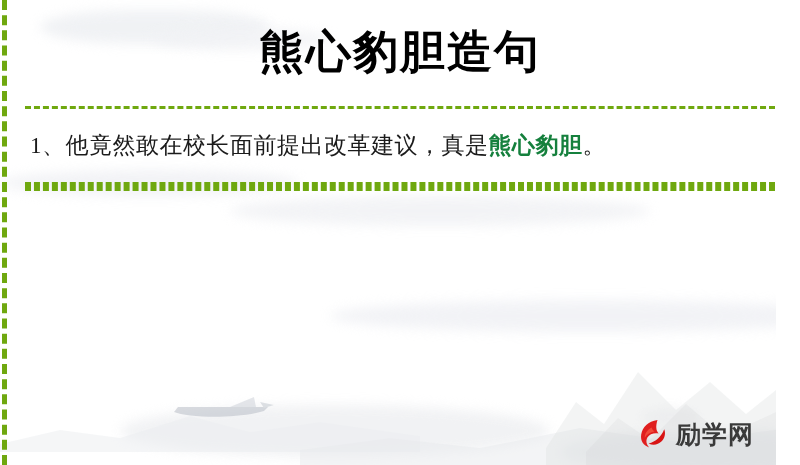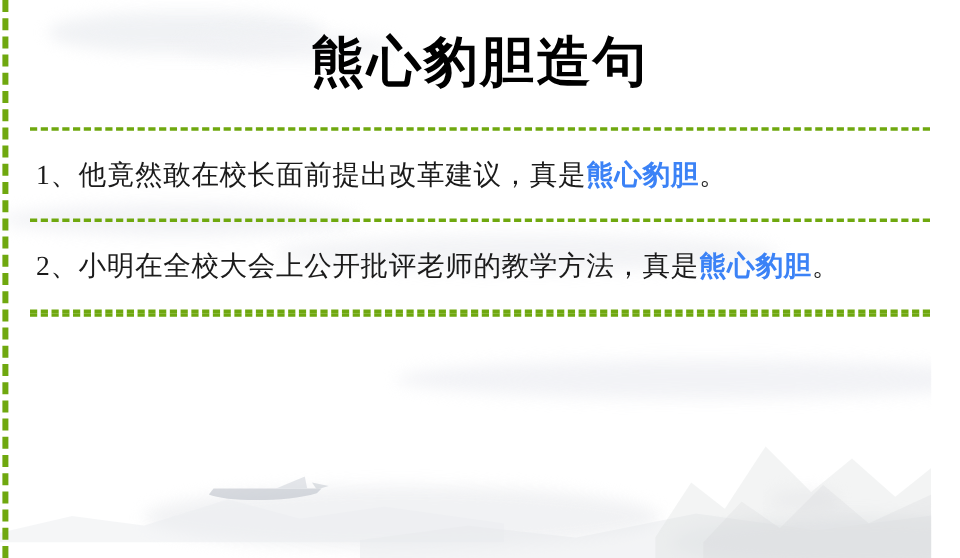--- a/index.html
+++ b/index.html
@@ -120,21 +120,21 @@
     font-family: "Liberation Serif", "DejaVu Serif", serif;
     letter-spacing: 0.5px;
     padding: 0 6px;
     box-sizing: border-box;
   }
   .s1 { padding-top: 16px; padding-bottom: 15px; }
   .s2 { padding-top: 16px; padding-bottom: 15px; }
   .s3 { padding-top: 15px; padding-bottom: 14px; }
 
   .kw {
-    color: #3b82f6;
+    color: #15803d;
     font-weight: 700;
   }
 
   
   .logo {
     position: absolute;
     right: 22px;
     bottom: 14px;
     display: flex;
     align-items: center;
@@ -196,25 +196,30 @@
     <h1 class="title">熊心豹胆造句</h1>
 
     <div class="divider divider-1"></div>
 
     <div class="sentence s1">
       <span>1、</span><span>他竟然敢在校长面前提出改革建议，真是</span><span class="kw">熊心豹胆</span><span>。</span>
     </div>
 
     <div class="divider divider-2"></div>
 
-    <div class="sentence s2">
-      <span>2、</span><span>小明在全校大会上公开批评老师的教学方法，真是</span><span class="kw">熊心豹胆</span><span>。</span>
-    </div>
 
     <div class="divider divider-3"></div>
 
 
     <div class="divider divider-4"></div>
 
   </div>
 
+  <div class="logo">
+    <svg class="logo-mark" viewBox="0 0 34 34">
+      <path d="M22.5,3 C13,4.5 7.5,10 6.2,17.6 C5.2,23.8 8.6,29 14.2,30.4 C11.4,27.6 10.6,23.8 12.4,20.6 C14.4,17 19,15.6 23.6,16.4 C21.2,13.6 20.4,9.6 22.5,3 Z" fill="#e01f1f"></path>
+      <path d="M29.2,12.2 C26.4,19.6 20.8,24.8 13.6,26.4 C17.6,28.6 23,28 26.4,24.6 C30,21 30.8,16.2 29.2,12.2 Z" fill="#d81414"></path>
+      <path d="M16.6,10.4 C12.2,12.6 9.6,16.6 9.8,20.8 C12,17.2 15.4,15 19.6,14.6 C18.2,13.6 17.2,12.2 16.6,10.4 Z" fill="#f04a3a"></path>
+    </svg>
+    <span class="logo-text">励学网</span>
+  </div>
 
 </div>
 
 </body></html>

